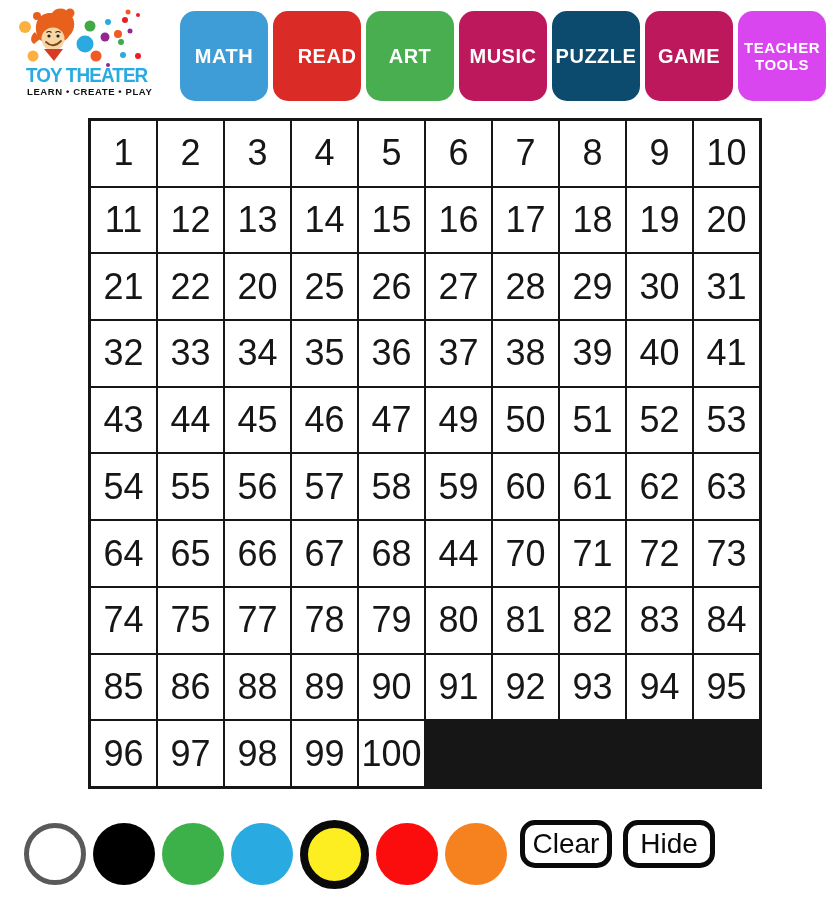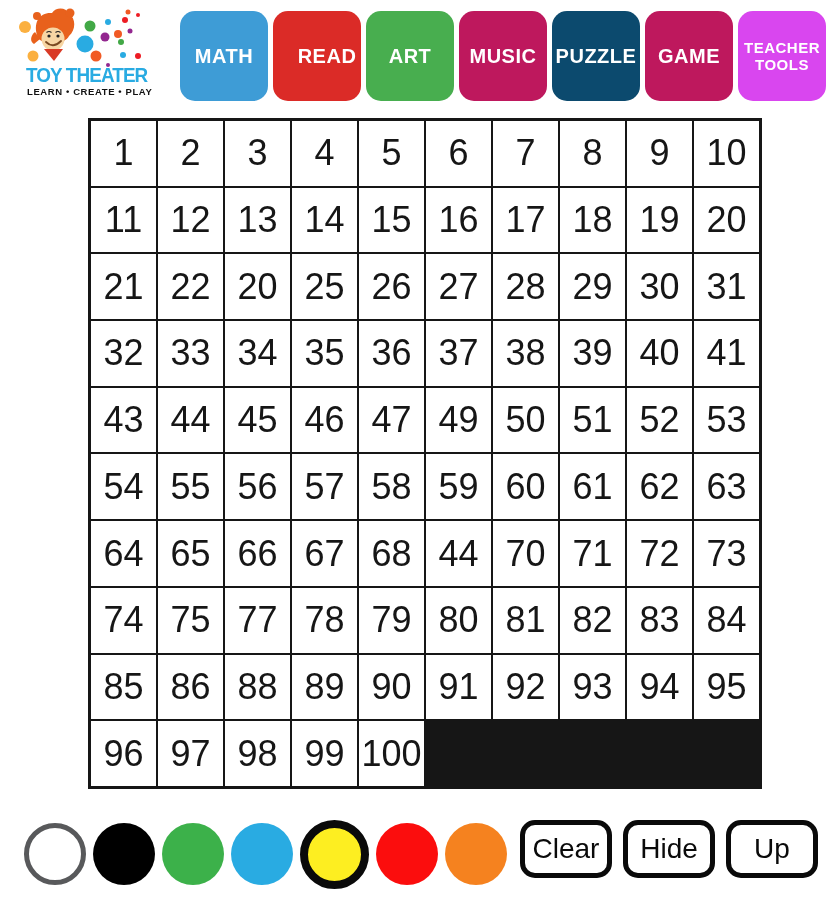--- a/index.html
+++ b/index.html
@@ -45,21 +45,21 @@
   }
 
   
   .palette { position:absolute; left:24px; top:819px; height:70px; display:flex; align-items:center; gap:7px; }
   .swatch { width:62px; height:62px; border-radius:50%; cursor:pointer; }
   .swatch.white { border:5px solid #58595B; }
   .swatch.selected { width:69px; height:69px; border:8px solid #0a0a0a; }
 
   .actions { position:absolute; left:520px; top:820px; display:flex; gap:11px; }
   .action-btn {
-    width:92px; height:58px; background:#ffffff;
+    width:92px; height:48px; background:#ffffff;
     border:5px solid #0a0a0a; border-radius:15px;
     display:flex; align-items:center; justify-content:center;
     font-size:28px; color:#0a0a0a; cursor:pointer; user-select:none;
     font-family:"Liberation Sans", sans-serif;
   }
 </style>
 </head>
 <body>
 
 <div class="page">
@@ -218,16 +218,15 @@
       <div class="swatch" style="background: rgb(60, 177, 74);"></div>
       <div class="swatch" style="background: rgb(41, 171, 226);"></div>
       <div class="swatch selected" style="background: rgb(253, 238, 33);"></div>
       <div class="swatch" style="background: rgb(251, 13, 13);"></div>
       <div class="swatch" style="background: rgb(245, 130, 31);"></div>
     </div>
 
   <div class="actions">
     <div class="action-btn">Clear</div>
     <div class="action-btn">Hide</div>
-    <div class="action-btn">Up</div>
   </div>
 
 </div>
 
 </body></html>

